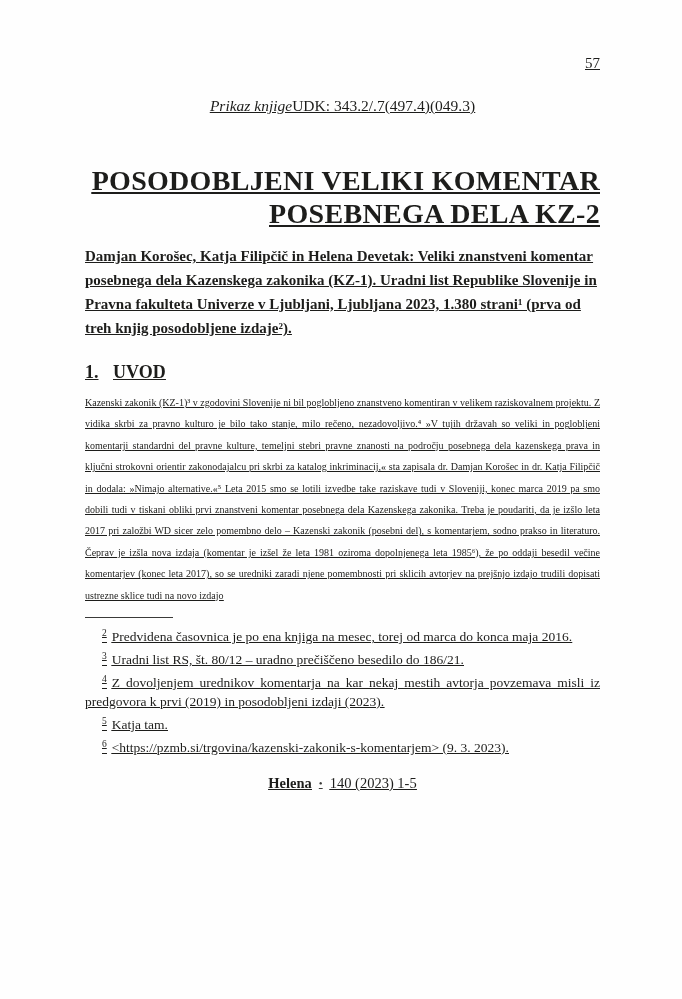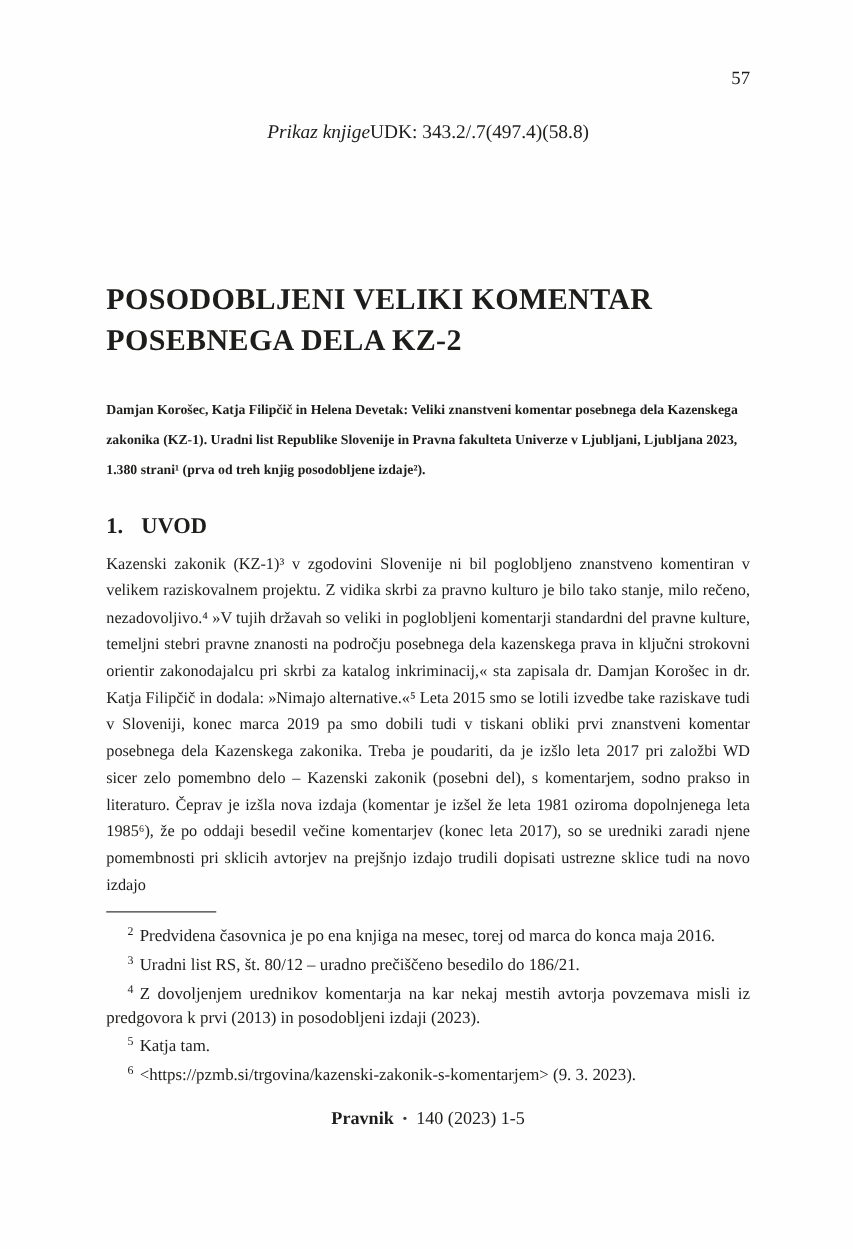--- a/index.html
+++ b/index.html
@@ -1,15 +1,15 @@
 <!DOCTYPE html>
 <html lang="sl"><head>
 <meta charset="utf-8">
 <style>
-  * { margin: 0; padding: 0; box-sizing: border-box; }
+  * { margin: 0; padding: 0; box-sizing: border-box; text-decoration: underline; }
   html, body { background: #ffffff; }
   body { font-family: "Liberation Serif", "DejaVu Serif", serif; }
 
   .page {
     position: relative;
     width: 682px;
     height: 999px;
     background: #fefefe;
     color: #1d1d1b;
     margin: 0 auto;
@@ -35,49 +35,50 @@
     display: flex;
     justify-content: center;
     align-items: baseline;
     font-size: 15.5px;
     line-height: 20px;
   }
   .section-label { font-style: italic; }
   .udk { font-style: normal; }
 
   .article-title {
-    margin-top: 108px;
-    font-size: 24px;
+    margin-top: 48px;
+    font-size: 28px;
     line-height: 33px;
     font-weight: 700;
     letter-spacing: 0.3px;
+    text-align: right;
   }
 
   .book-reference {
-    margin-top: 26px;
-    font-size: 11px;
+    margin-top: 14px;
+    font-size: 15px;
     line-height: 24px;
     font-weight: 700;
     text-align: left;
   }
 
   .section-heading {
     margin-top: 21px;
     font-size: 18px;
     line-height: 22px;
     font-weight: 700;
   }
   .section-heading .num {
     display: inline-block;
     min-width: 28px;
   }
 
   .body-paragraph {
     margin-top: 9px;
-    font-size: 13px;
+    font-size: 10px;
     line-height: 21.4px;
     text-align: justify;
     text-justify: inter-word;
   }
 
   .footnotes {
     margin-top: 11px;
     font-size: 13.5px;
     line-height: 19px;
   }
@@ -116,21 +117,21 @@
 </head>
 <body>
 
 <div class="page">
   <div class="content">
 
     <div class="page-number">57</div>
 
     <div class="meta-row">
       <span class="section-label">Prikaz knjige</span>
-      <span class="udk">UDK: 343.2/.7(497.4)(58.8)</span>
+      <span class="udk">UDK: 343.2/.7(497.4)(049.3)</span>
     </div>
 
     <h1 class="article-title">
       <span>POSODOBLJENI VELIKI KOMENTAR</span><br>
       <span>POSEBNEGA DELA KZ-2</span>
     </h1>
 
     <p class="book-reference">Damjan Korošec, Katja Filipčič in Helena Devetak: Veliki znanstveni komentar posebnega dela Kazenskega zakonika (KZ-1). Uradni list Republike Slovenije in Pravna fakulteta Univerze v Ljubljani, Ljubljana 2023, 1.380 strani¹ (prva od treh knjig posodobljene izdaje²).</p>
 
     <h2 class="section-heading">
@@ -142,28 +143,28 @@
     <div class="footnotes">
       <div class="footnote-rule"></div>
 
       <div class="footnote">
         <sup>2</sup><span>Predvidena časovnica je po ena knjiga na mesec, torej od marca do konca maja 2016.</span>
       </div>
       <div class="footnote">
         <sup>3</sup><span>Uradni list RS, št. 80/12 – uradno prečiščeno besedilo do 186/21.</span>
       </div>
       <div class="footnote">
-        <sup>4</sup><span>Z dovoljenjem urednikov komentarja na kar nekaj mestih avtorja povzemava misli iz predgovora k prvi (2013) in posodobljeni izdaji (2023).</span>
+        <sup>4</sup><span>Z dovoljenjem urednikov komentarja na kar nekaj mestih avtorja povzemava misli iz predgovora k prvi (2019) in posodobljeni izdaji (2023).</span>
       </div>
       <div class="footnote">
         <sup>5</sup><span>Katja tam.</span>
       </div>
       <div class="footnote">
         <sup>6</sup><span>&lt;https://pzmb.si/trgovina/kazenski-zakonik-s-komentarjem&gt; (9. 3. 2023).</span>
       </div>
     </div>
 
     <div class="page-footer">
-      <span class="journal">Pravnik</span><span class="bullet">•</span><span class="issue">140 (2023) 1-5</span>
+      <span class="journal">Helena</span><span class="bullet">•</span><span class="issue">140 (2023) 1-5</span>
     </div>
 
   </div>
 </div>
 
 </body></html>

